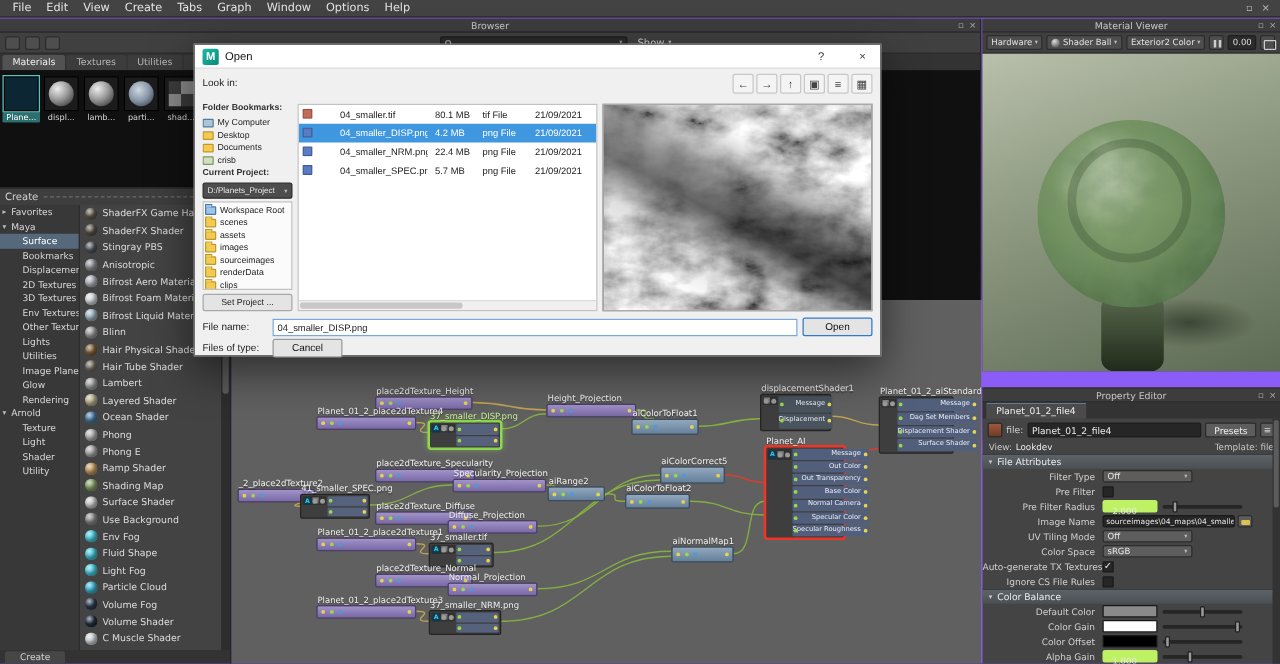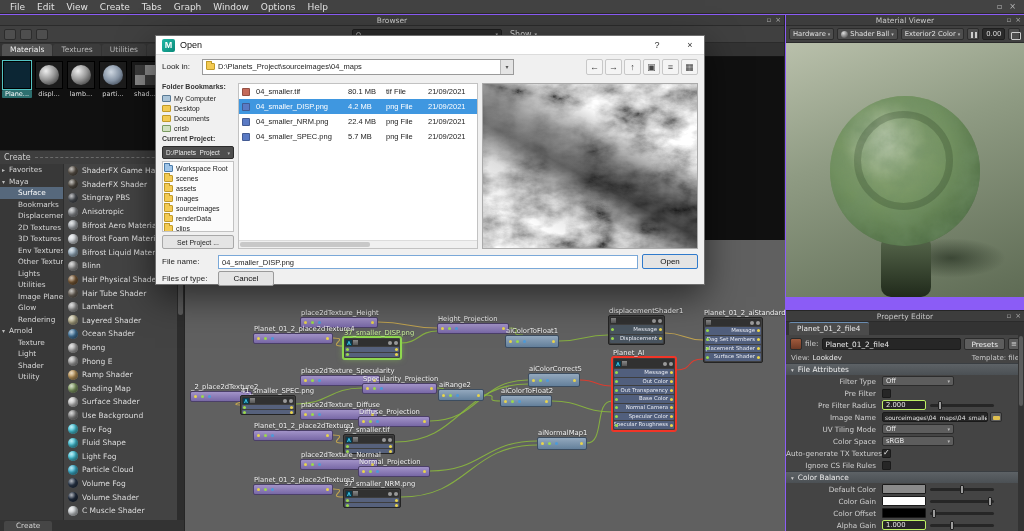--- a/index.html
+++ b/index.html
@@ -79,21 +79,21 @@
   .gnode .nlabel{position:absolute;bottom:100%;left:0;margin-bottom:1px;font-size:6.8px;color:#f0f0f0;
                  white-space:nowrap;text-shadow:0 1px 1px rgba(0,0,0,.35)}
   .gnode.sel-green .nlabel{color:#c9f09b}
   .gnode.p2d{background:linear-gradient(#a293c8,#7868a6);border:1px solid #4b3f68;border-radius:2px}
   .gnode.util{background:linear-gradient(#93a8bd,#64809b);border:1px solid #3c4d60;border-radius:2px}
   .gnode.p2d::before,.gnode.util::before{content:"";position:absolute;left:3px;top:50%;margin-top:-1.5px;
       width:3px;height:3px;border-radius:50%;background:#e8d44c;box-shadow:7px 0 0 #9ad84c,14px 0 0 #4c9ad8}
   .gnode.p2d::after,.gnode.util::after{content:"";position:absolute;right:3px;top:50%;margin-top:-1.5px;
       width:3px;height:3px;border-radius:50%;background:#e8d44c}
   .gnode.file,.gnode.shader,.gnode.sg,.gnode.planet{background:#3e3e3e;border:1px solid #242424;border-radius:2px;
-      display:flex;flex-direction:column;padding:1px;gap:1px}
+      display:flex;flex-direction:row;padding:1px;gap:1px}
   .gnode .nhead{display:none;height:7px;flex:none;align-items:center;gap:1px;background:#313131;border-radius:1px;padding:0 1px}
   .gnode.file .nhead,.gnode.shader .nhead,.gnode.sg .nhead,.gnode.planet .nhead{display:flex}
   .gnode.planet .nhead{height:9px}
   .nhead .abadge{display:none;width:6px;height:6px;background:#0d3a4c;color:#3cc8e8;font-size:5px;font-weight:bold;
                  line-height:6px;text-align:center;flex:none}
   .gnode.planet .abadge,.gnode.file .abadge{display:block}
   .nhead .hsq{width:5px;height:5px;background:linear-gradient(#8a8a8a,#555);flex:none}
   .nhead .hdot{width:4px;height:4px;border-radius:50%;background:#9a9a9a;margin-left:auto;flex:none;
                box-shadow:-6px 0 0 #9a9a9a}
   .nrows{display:flex;flex-direction:column;gap:1px;flex:1}
@@ -160,21 +160,21 @@
                white-space:nowrap;overflow:hidden;flex:none}
   .pe-row>.c-dropdown,.pe-row>.c-check,.pe-row>.c-field,.pe-row>.c-text,.pe-row>.c-folder,
   .pe-row>.c-color,.pe-row>.c-slider{display:none}
   .c-dropdown{width:72px;height:10px;background:#5d5d5d;border:1px solid #2c2c2c;border-radius:2px;
               align-items:center;padding:0 3px;font-size:6.8px;color:#e8e8e8;gap:2px}
   .c-dropdown .caret{margin-left:auto;font-size:5px;color:#bbb}
   .pe-row.dropdown>.c-dropdown{display:flex}
   .c-check{width:9px;height:9px;background:#262626;border:1px solid #1a1a1a;border-radius:1px;position:relative}
   .c-check.checked::after{content:"✓";position:absolute;left:0px;top:-2px;font-size:8px;color:#e8e8e8}
   .pe-row.checkbox>.c-check{display:block}
-  .c-field{width:44px;height:10px;background:#262626;border:1px solid #bef264;border-radius:2px;
+  .c-field{width:44px;height:10px;background:#262626;border:5px solid #bef264;border-radius:2px;
            font-size:6.8px;line-height:9px;padding:0 3px;color:#e8e8e8}
   .pe-row.field>.c-field{display:block}
   .c-text{width:106px;height:10px;background:#262626;border:1px solid #1a1a1a;border-radius:2px;
           font-size:6px;line-height:9px;padding:0 2px;color:#e4e4e4;white-space:nowrap;overflow:hidden}
   .pe-row.text>.c-text{display:block}
   .c-folder{width:12px;height:10px;background:#5d5d5d;border:1px solid #2c2c2c;border-radius:2px;
             margin-left:2px;position:relative}
   .c-folder::before{content:"";position:absolute;left:2px;top:3px;width:7px;height:4px;background:#e0c050;border-radius:1px}
   .pe-row.text>.c-folder{display:inline-block}
   .c-color{width:44px;height:10px;border:1px solid #1a1a1a;border-radius:1px}
@@ -224,21 +224,21 @@
   .pf-item.root .fold{background:#9ec4e8;border-color:#4a7aa8}
   .pf-item.root .fold::before{background:#9ec4e8;border-color:#4a7aa8}
   .setproj-btn{height:14px;margin-top:3px;background:#e4e4e4;border:1px solid #a8a8a8;border-radius:2px;
                display:grid;place-items:center;font-size:7px;color:#222}
   .dlg-table{width:240px;background:#fff;border:1px solid #c2c2c2;position:relative;overflow:hidden}
   .dt-head,.dt-row{display:grid;grid-template-columns:106px 38px 42px 1fr;align-items:center}
   .dt-head{height:14px;background:#f6f6f6;border-bottom:1px solid #d8d8d8;color:#333}
   .dt-head span{padding:0 3px;border-right:1px solid #e2e2e2;white-space:nowrap;overflow:hidden;font-size:7.5px;line-height:13px}
   .dt-row{height:15px;color:#222}
   .dt-row span{padding:0 3px;white-space:nowrap;overflow:hidden;font-size:7.5px}
-  .dt-row .namecell{display:flex;align-items:center;gap:3px;overflow:hidden}
+  .dt-row .namecell{display:flex;align-items:flex-start;gap:19px;overflow:hidden}
   .fico{width:8px;height:8px;border-radius:1px;flex:none;border:1px solid rgba(0,0,0,.25)}
   .dt-row.selected{background:#3f97e0;color:#fff}
   .dt-hscroll{position:absolute;left:0;right:0;bottom:0;height:8px;background:#f0f0f0;border-top:1px solid #dcdcdc}
   .dt-hscroll .thumb{display:block;margin:1px;width:130px;height:5px;background:#c8c8c8;border-radius:2px}
   .dlg-preview{flex:1;border:1px solid #aaa;background:#8a8a8a;position:relative;overflow:hidden}
   .dlg-preview svg{display:block;width:100%;height:100%}
   .dlg-row1,.dlg-row2{position:absolute;left:6px;right:6px;height:15px;display:flex;align-items:center;gap:4px}
   .dlg-row1{top:218px}
   .dlg-row2{top:235px}
   .dlg-row1 .lil,.dlg-row2 .lil{width:52px;font-size:8px}
@@ -968,25 +968,20 @@
   <div id="dialog">
     <div class="dlg-title">
       <span class="maya-badge">M</span>
       <span class="t">Open</span>
       <span class="spacer"></span>
       <span class="dlg-tbtn">?</span>
       <span class="dlg-tbtn">×</span>
     </div>
     <div class="dlg-pathrow">
       <span class="lil">Look in:</span>
-      <span class="dlg-combo">
-        <span class="fold"></span>
-        <span class="txt">D:\Planets_Project\sourceimages\04_maps</span>
-        <span class="cbtn">▾</span>
-      </span>
       <span style="display:flex;gap:2px;margin-left:auto">
 
       <span class="navbtn">←</span>
           <span class="navbtn">→</span>
           <span class="navbtn">↑</span>
           <span class="navbtn">▣</span>
           <span class="navbtn">≡</span>
           <span class="navbtn">▦</span>
         </span>
     </div>

